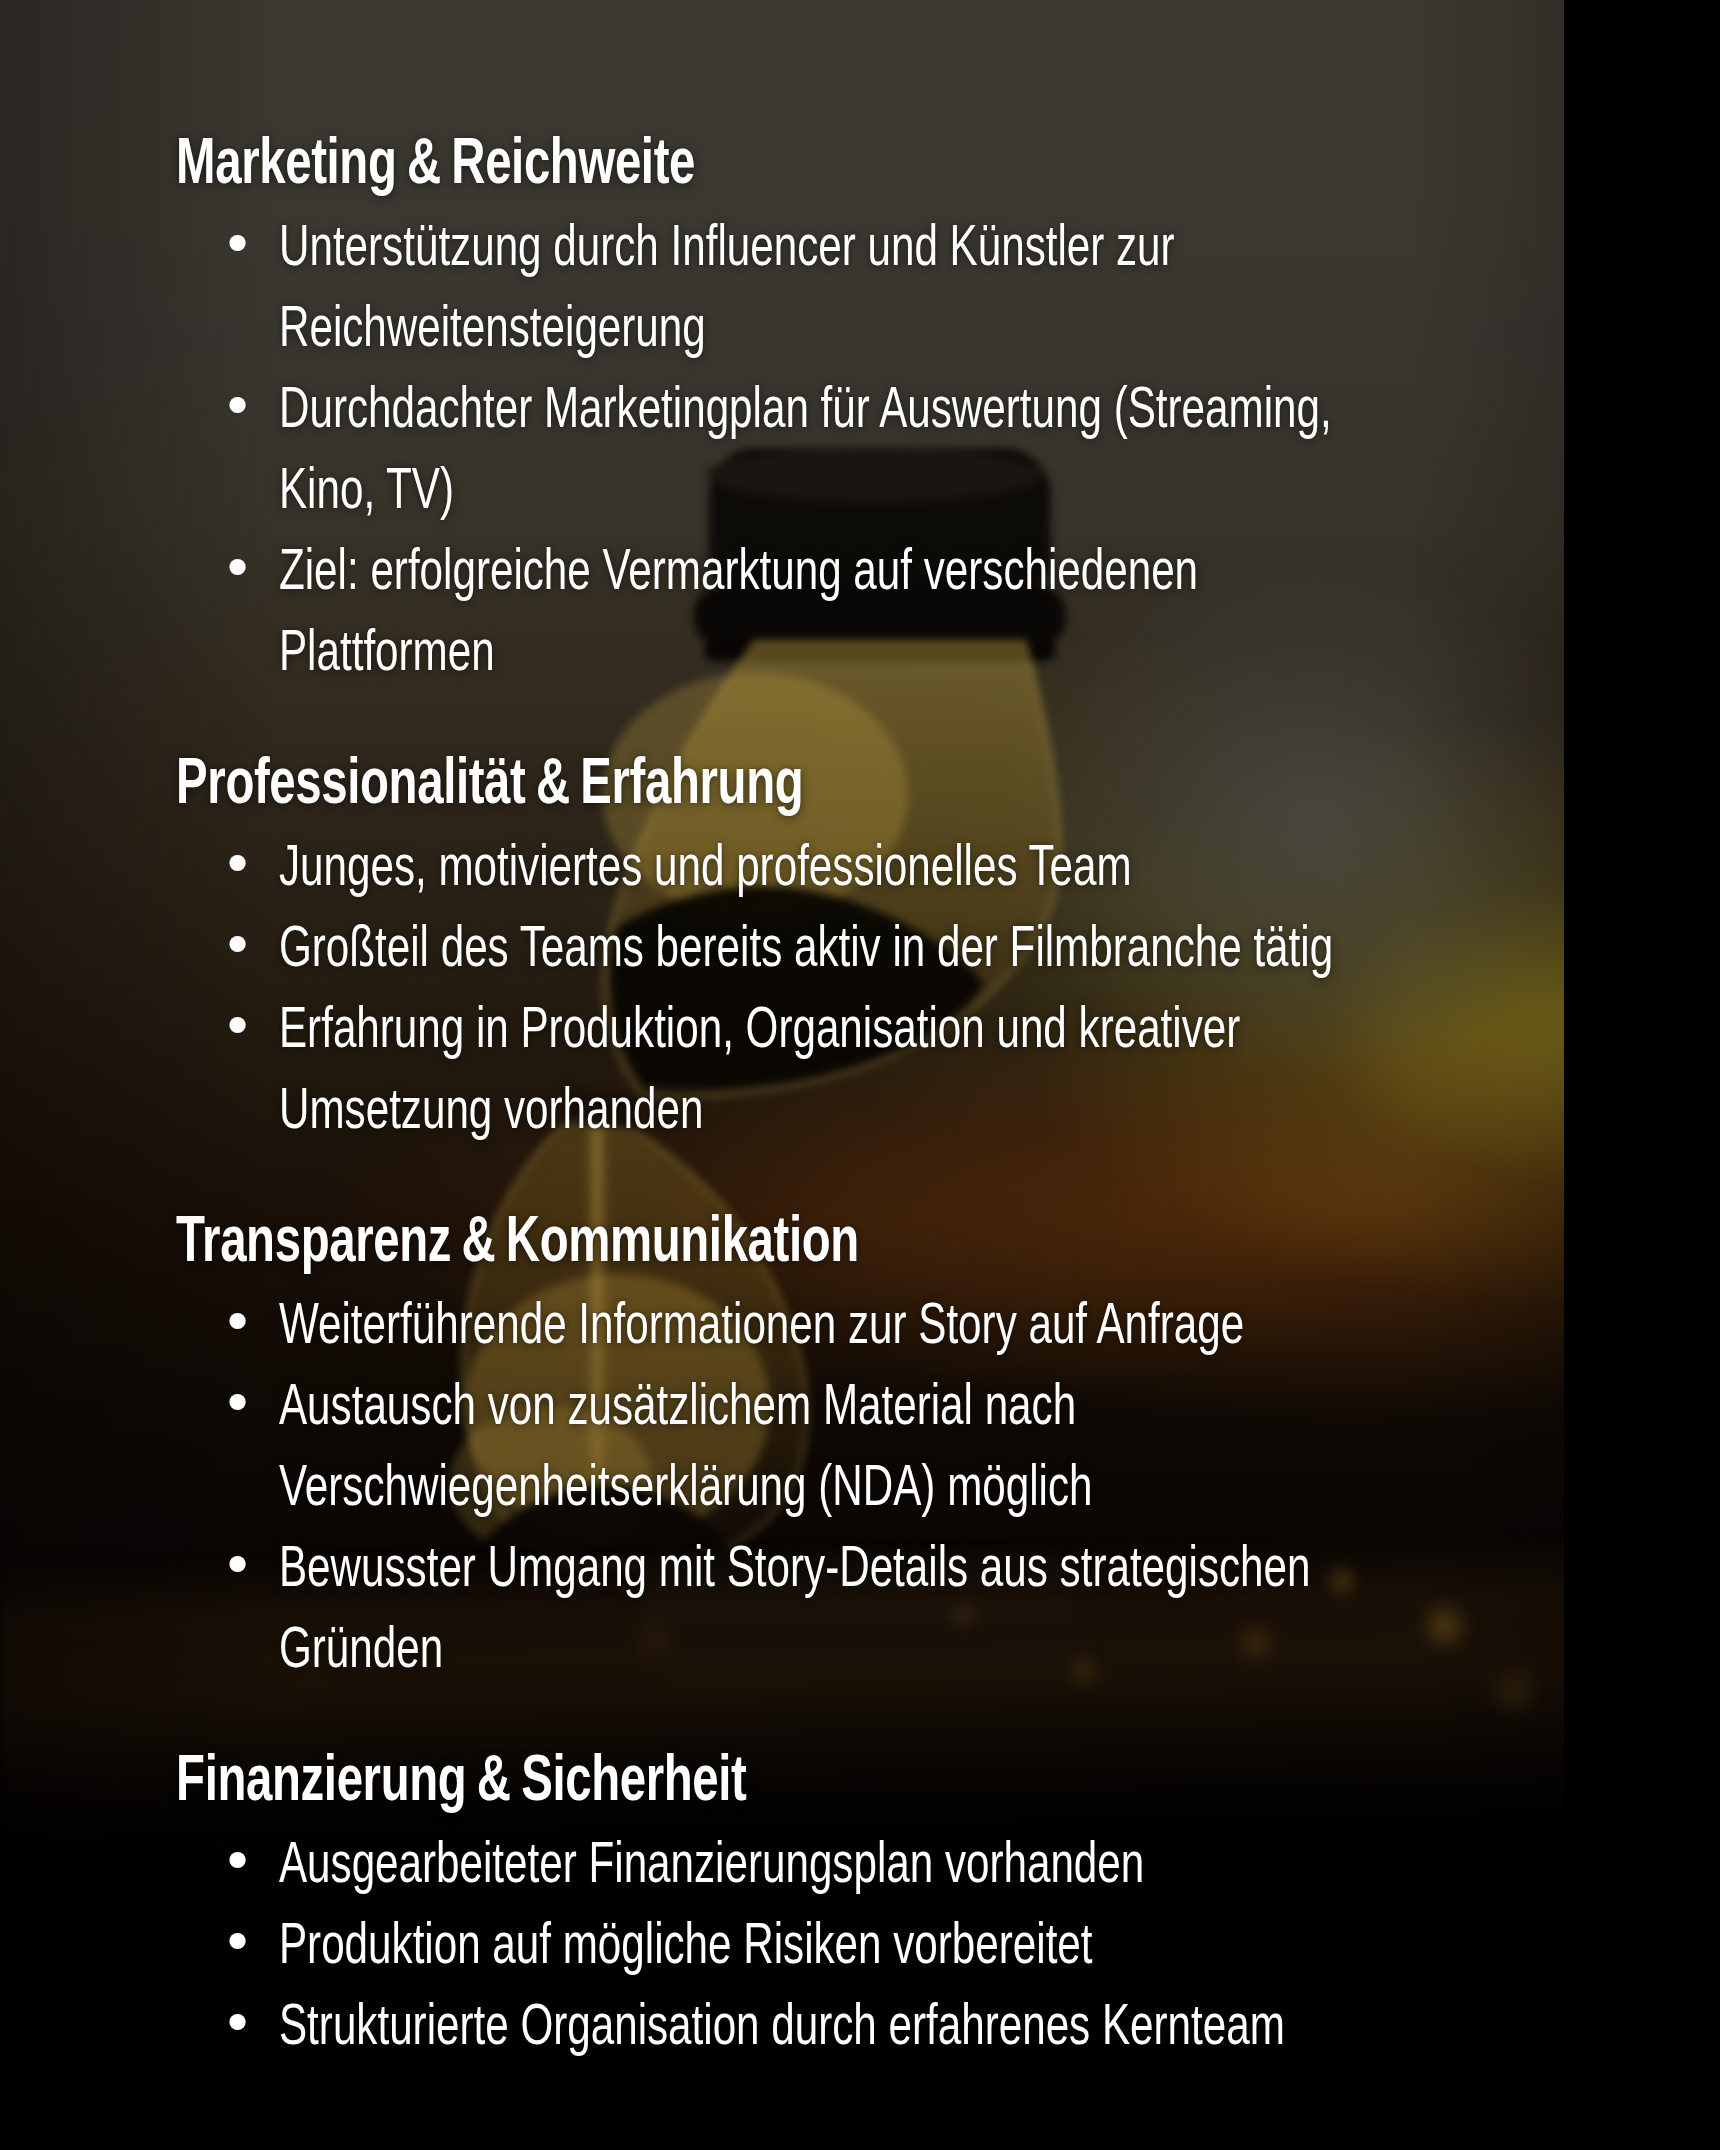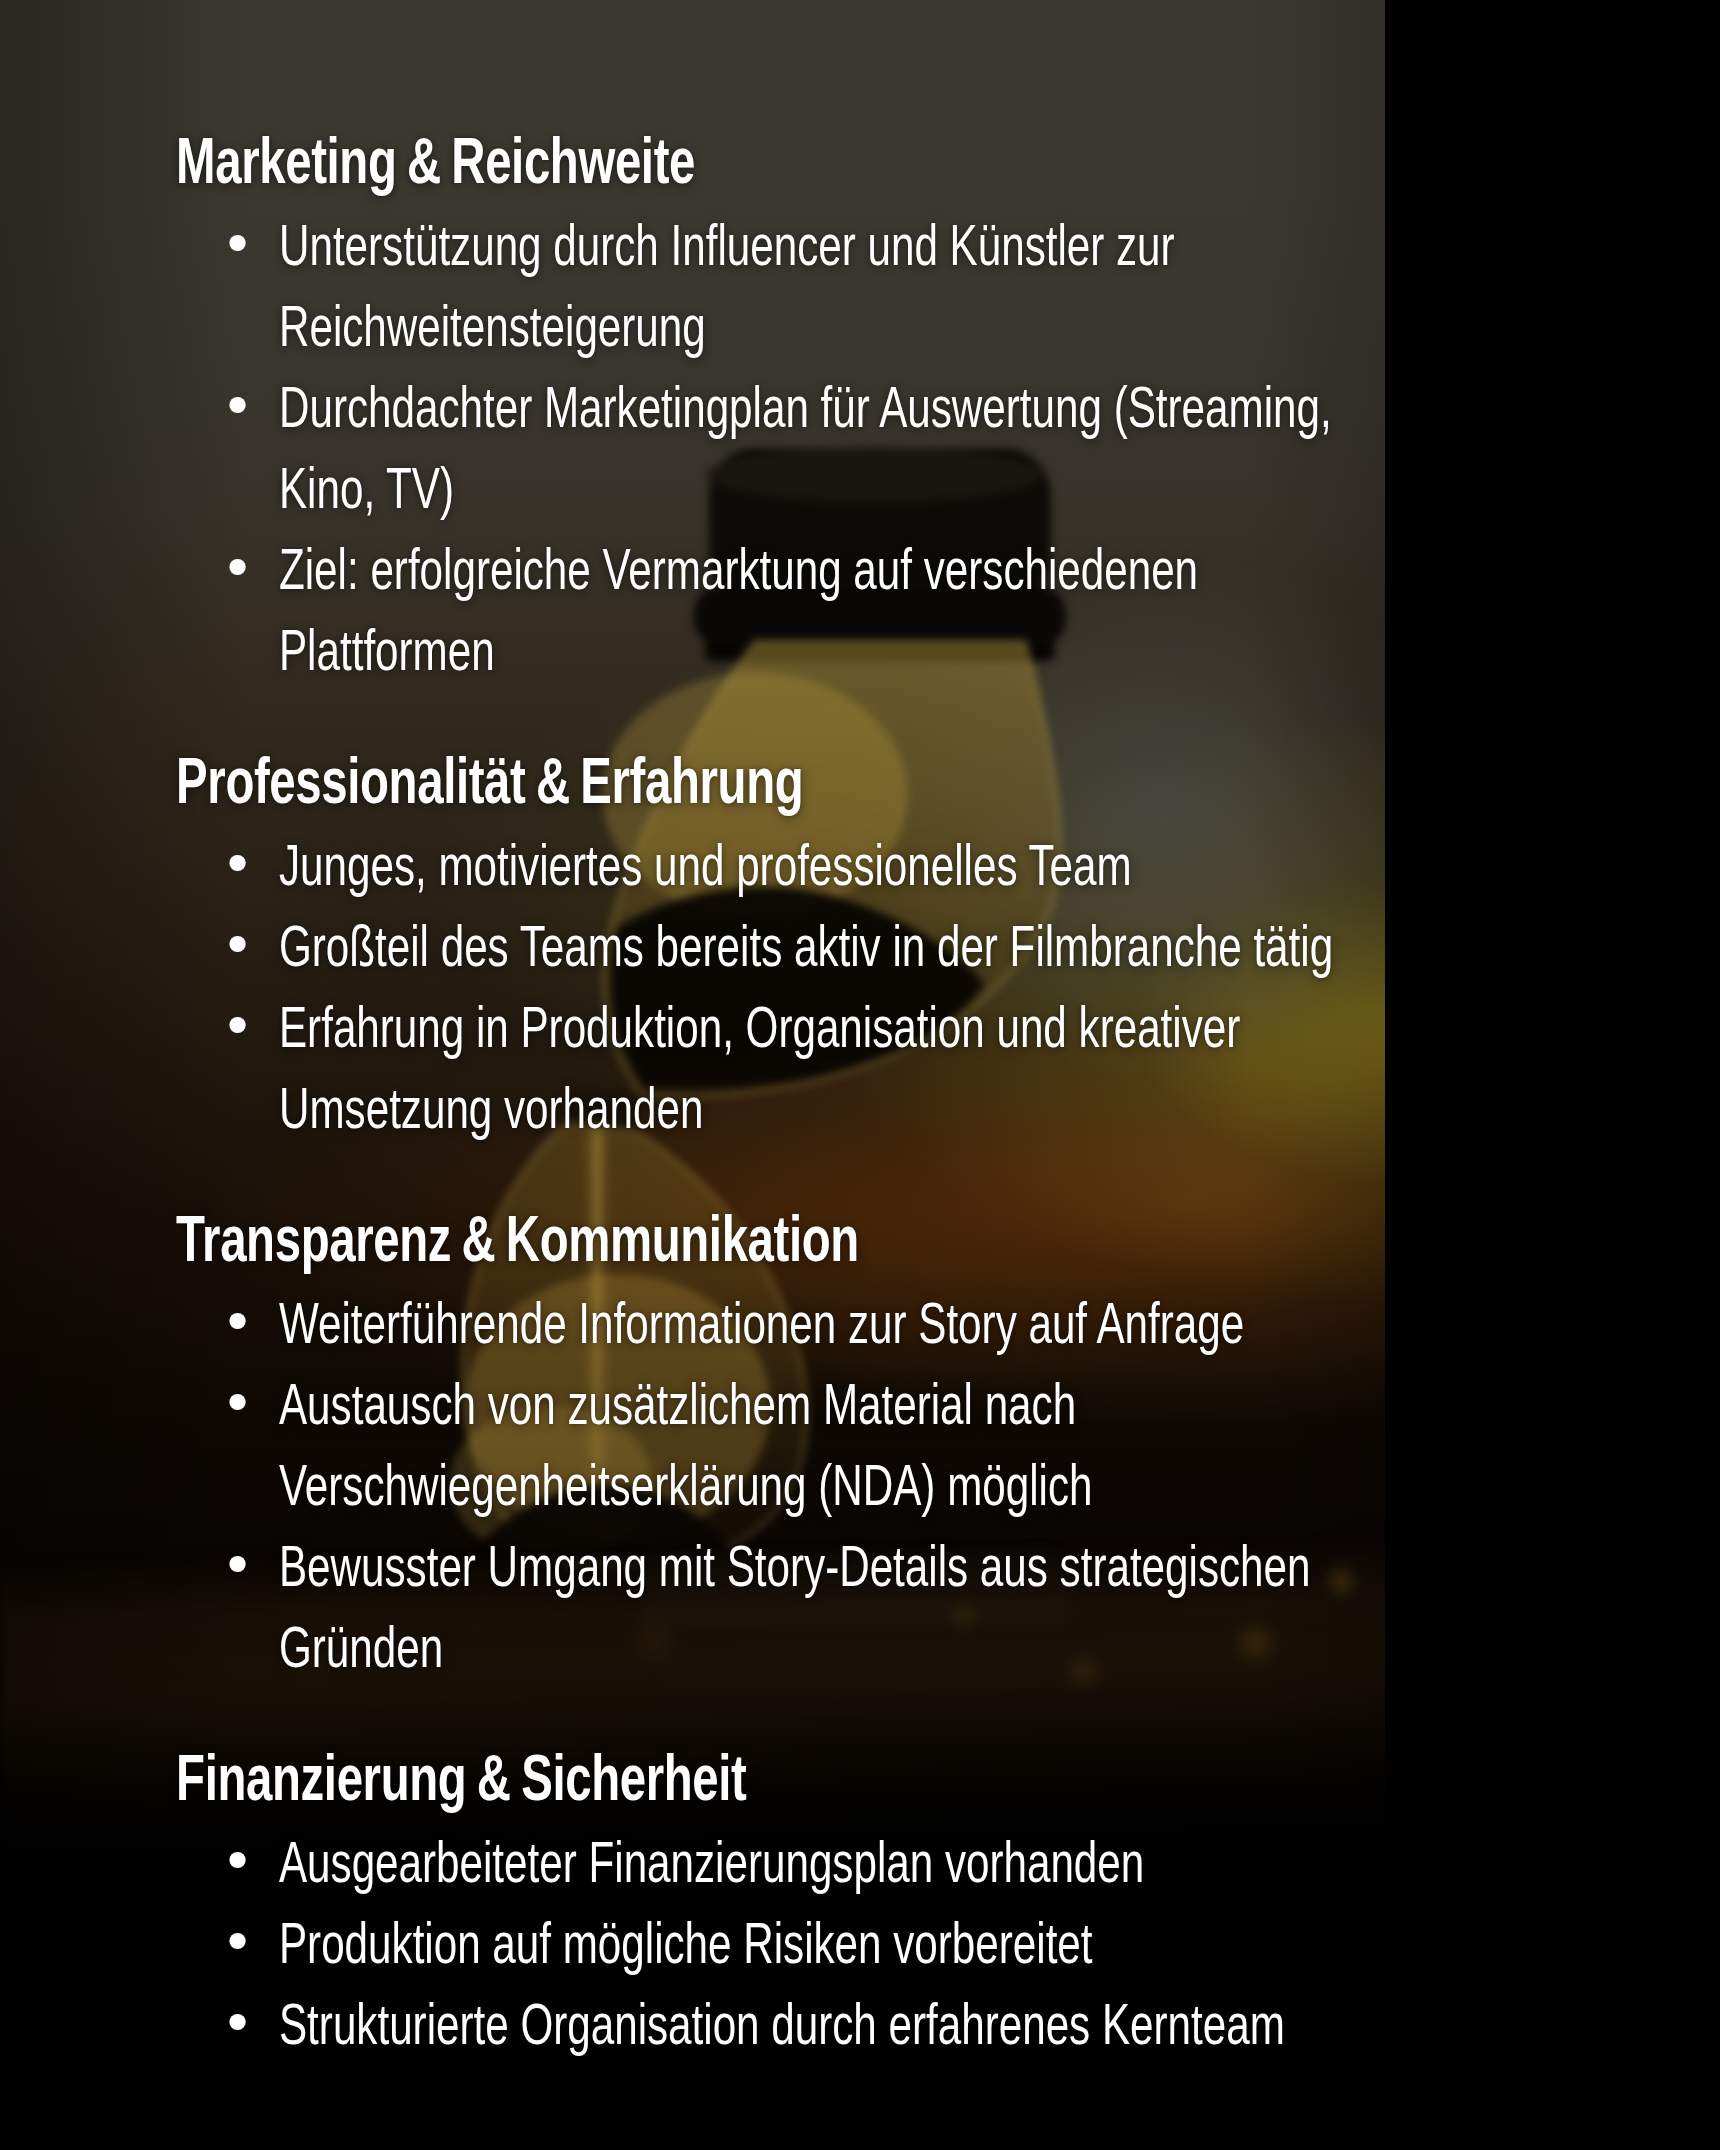--- a/index.html
+++ b/index.html
@@ -3,21 +3,21 @@
 <meta charset="utf-8">
 <style>
   html, body {
     margin: 0; padding: 0;
     width: 1720px; height: 2151px;
     background: #000;
     font-family: "Liberation Sans", sans-serif;
   }
   .stage {
     position: relative;
-    width: 1385px; height: 2151px;
+    width: 1564px; height: 2151px;
     overflow: hidden;
     background: #000;
   }
   
   .bg-base {
     position: absolute; inset: 0;
     background:
       radial-gradient(ellipse 459px 387px at 84% 38%, rgba(74,76,73,0.75) 0%, rgba(74,76,73,0) 68%),
       radial-gradient(ellipse 765px 357px at 70% 41%, rgba(100,92,34,0.30) 0%, rgba(100,92,34,0) 70%),
       radial-gradient(ellipse 765px 418px at 99% 47%, rgba(150,132,26,0.48) 0%, rgba(150,132,26,0) 70%),

